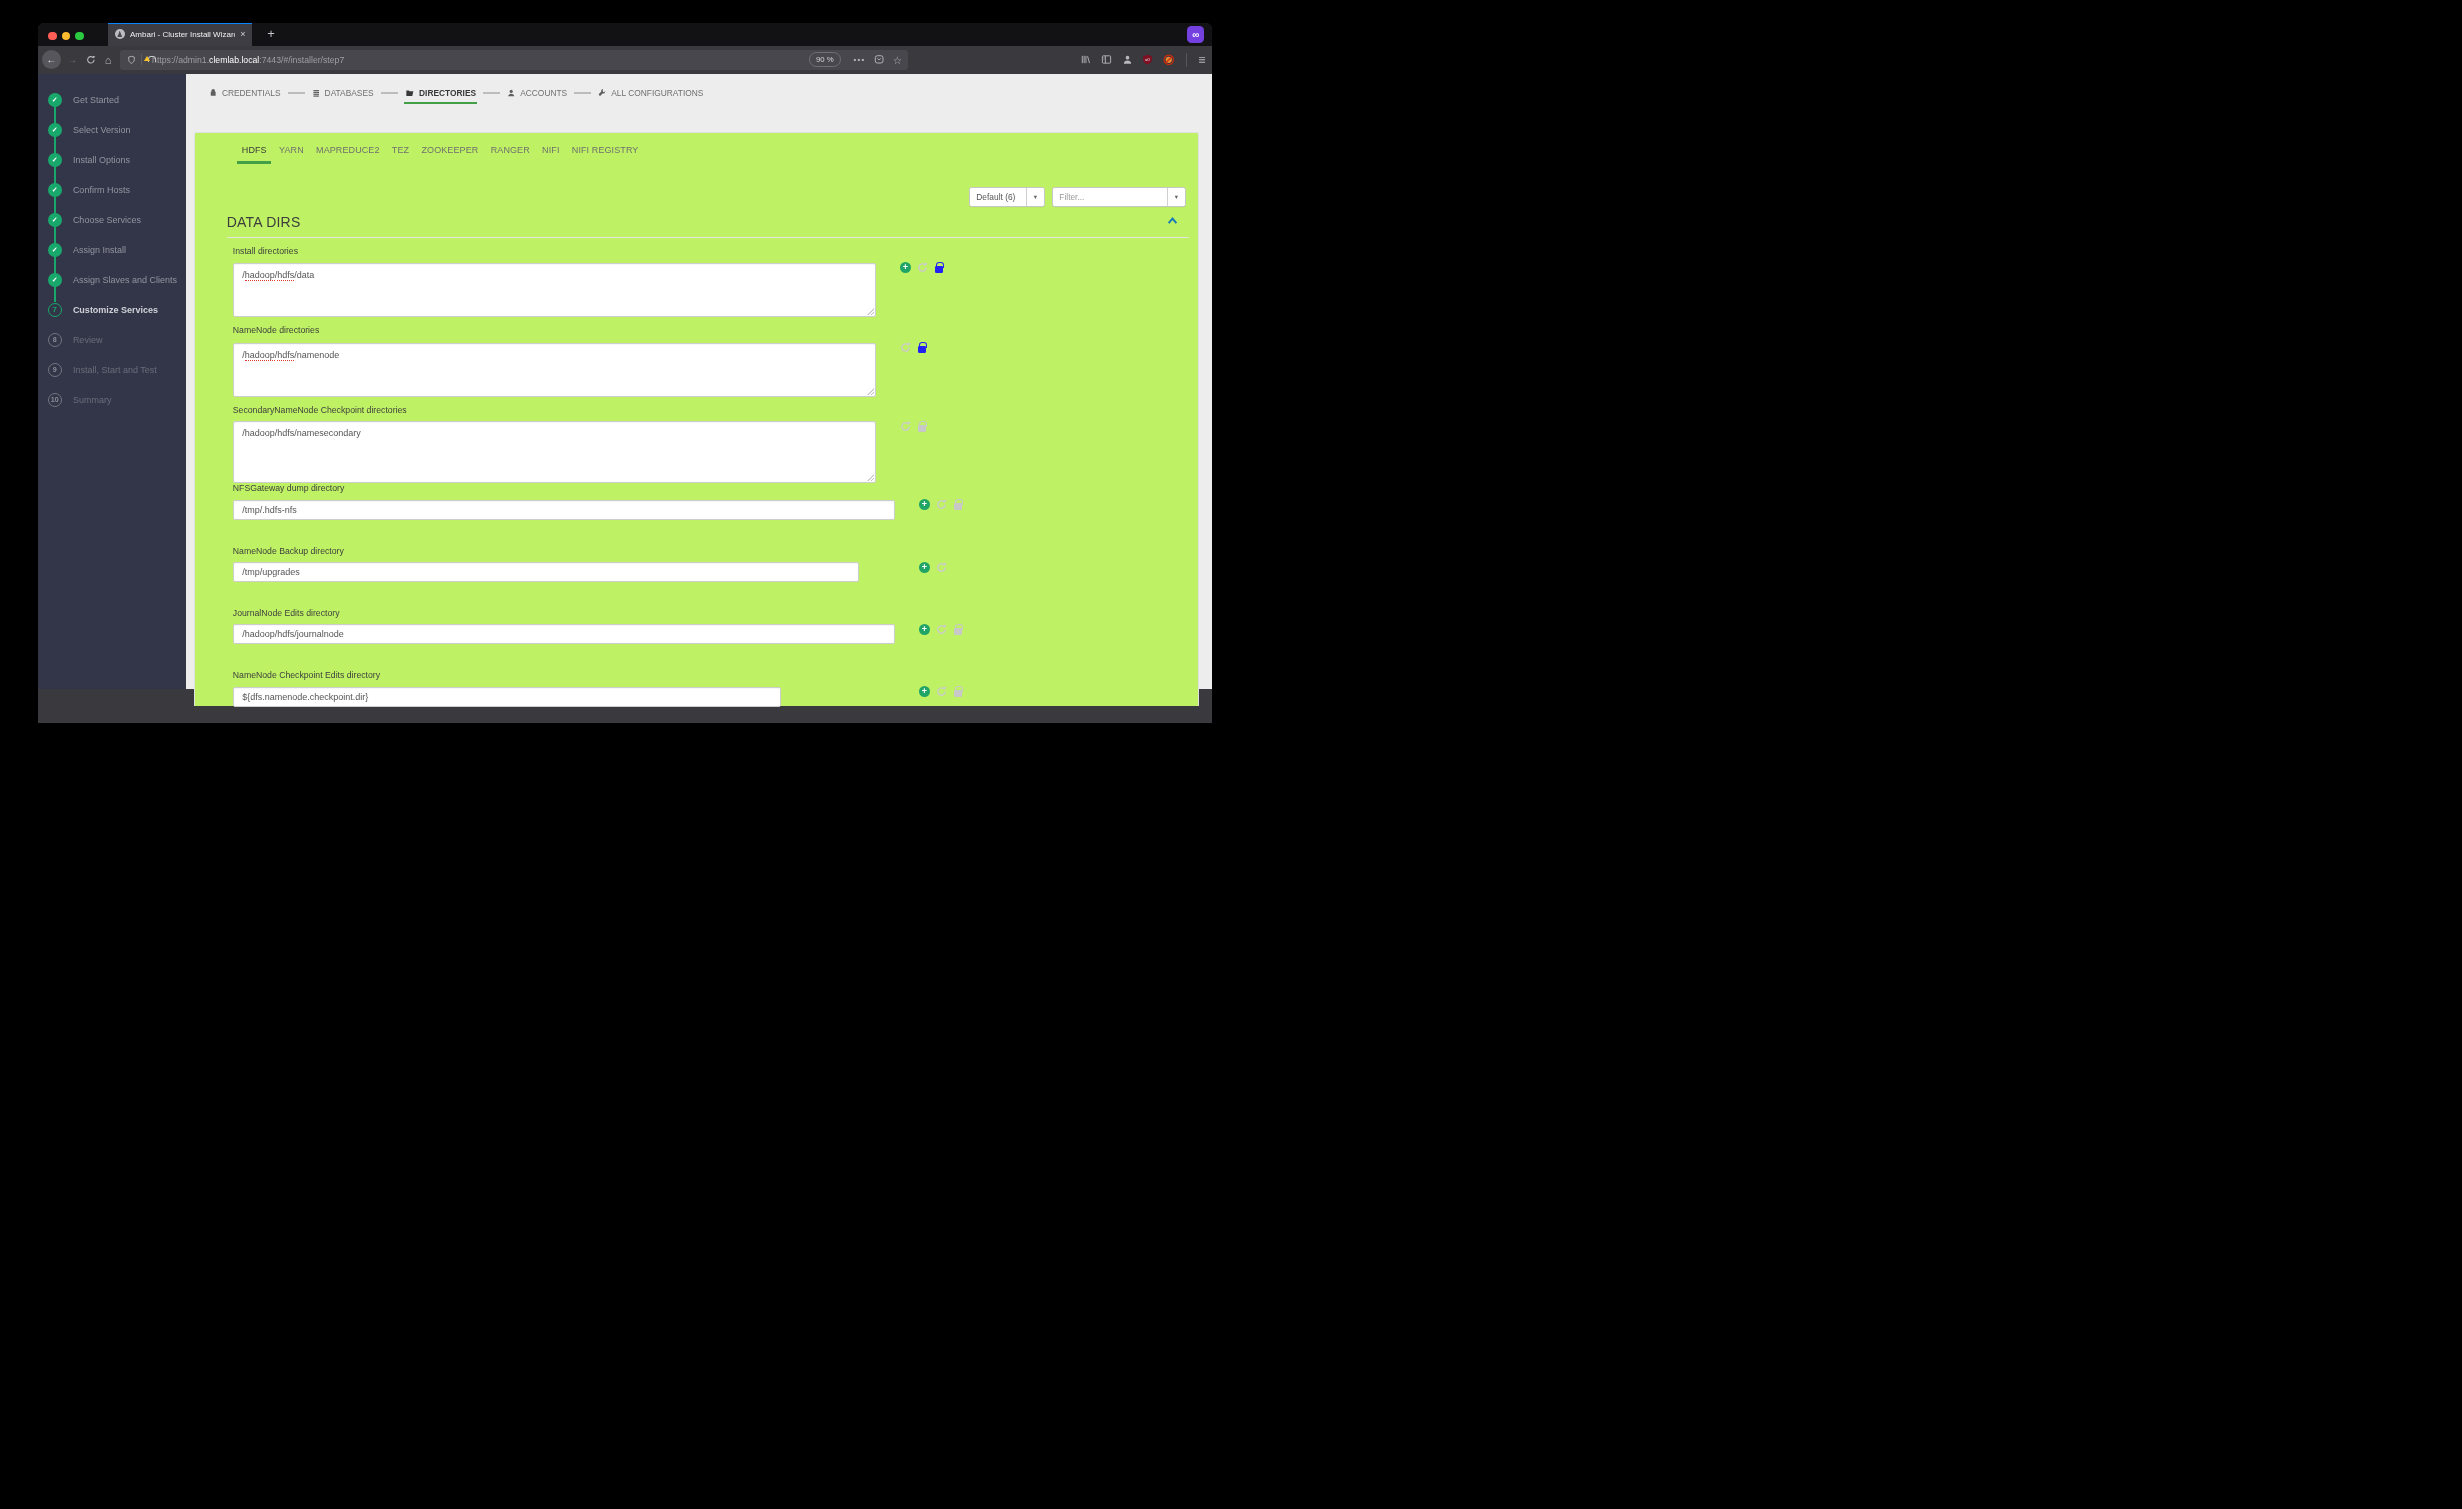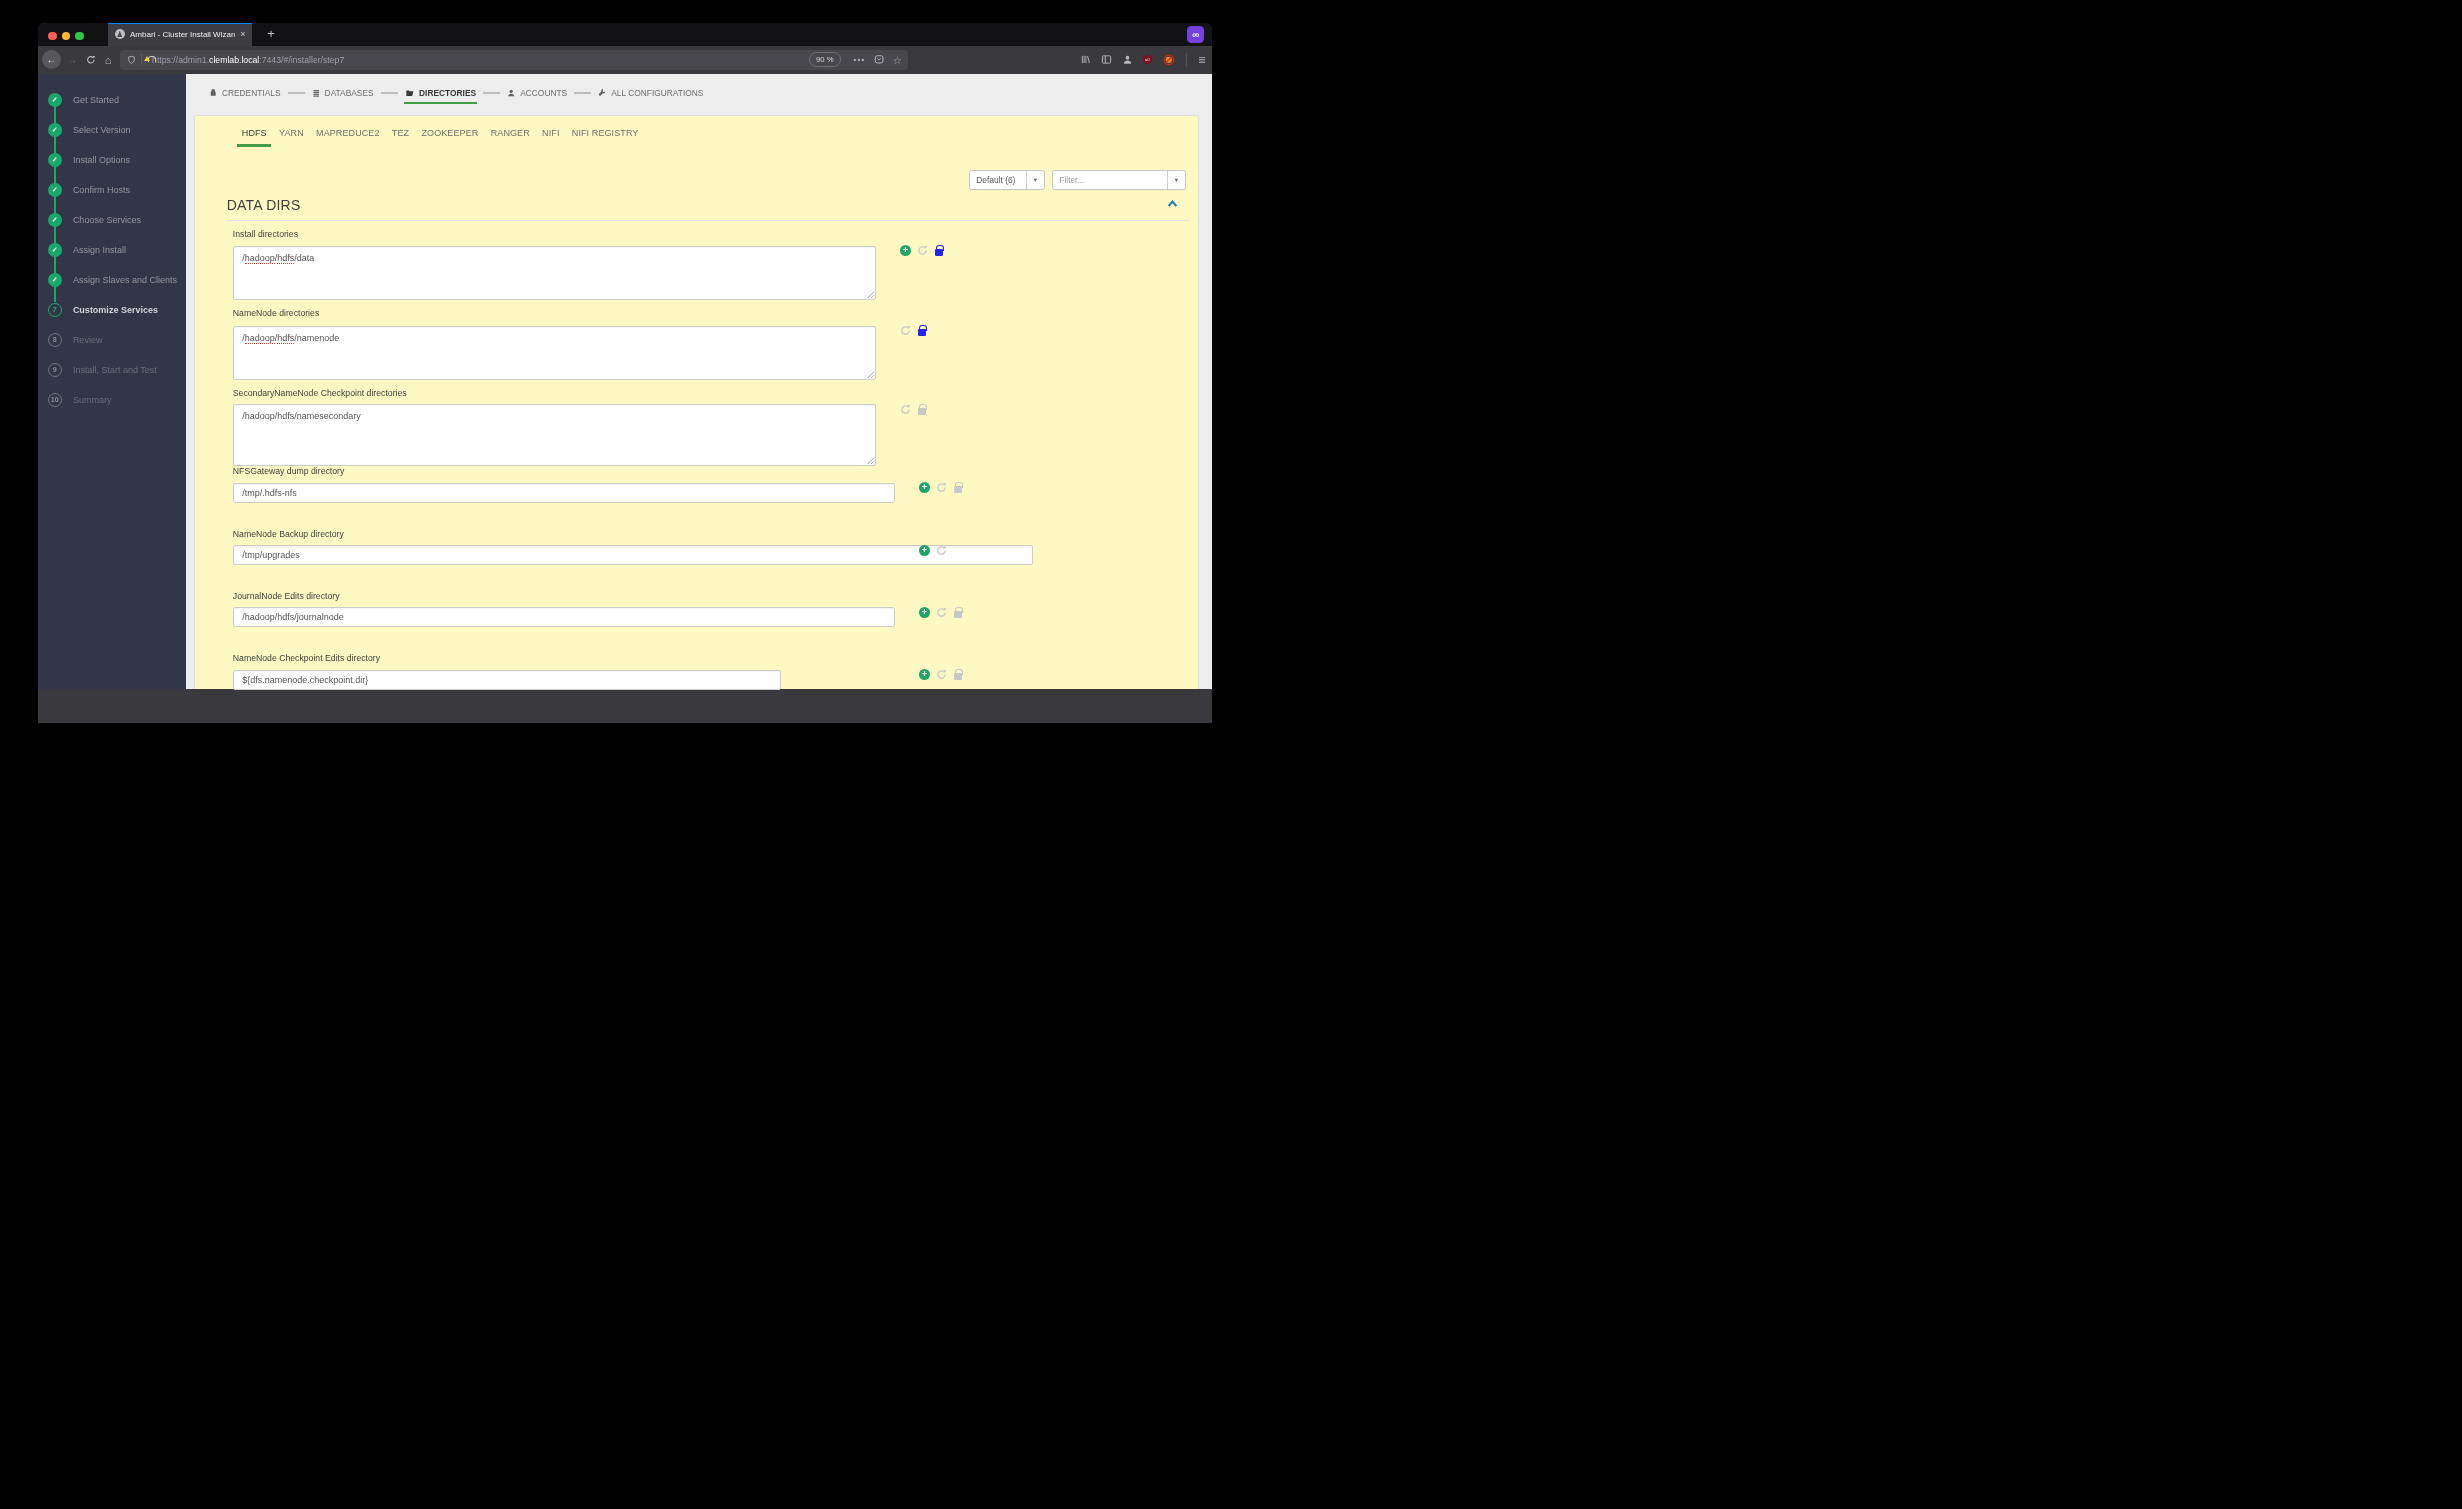--- a/index.html
+++ b/index.html
@@ -78,21 +78,21 @@
   
   .breadcrumb { position:absolute; left:23px; top:10.3px; height:18px; display:flex; align-items:center; }
   .bc-item { display:flex; align-items:center; gap:4.5px; font-size:8.4px; color:#6f6f6f; position:relative; }
   .bc-item svg { fill:#5f5f5f; }
   .bc-item.active { color:#383838; font-weight:bold; }
   .bc-item.active svg { fill:#383838; }
   .bc-item.active::after { content:""; position:absolute; left:-1.3px; right:-1.3px; bottom:-6.5px; height:2.6px; background:#43a047; }
   .bc-dash { width:17px; height:1.3px; background:#bcbcbc; margin:0 7.1px; }
 
   
-  .panel { position:absolute; left:7.8px; top:41px; width:1005px; height:574px; background:#fef9c3;
+  .panel { position:absolute; left:7.8px; top:58px; width:1005px; height:574px; background:#bef264;
            border:0.6px solid #e0e0e0; border-bottom:none; border-radius:2.6px 2.6px 0 0; }
   .tabsrow { position:absolute; left:47px; top:10.3px; display:flex; gap:12.3px; }
   .stab { font-size:9px; color:#6f6f6f; letter-spacing:0.1px; position:relative; padding:2.6px 0; }
   .stab.active { color:#3a3a3a; }
   .stab.active::after { content:""; position:absolute; left:-4.5px; right:-4.5px; bottom:-5.8px; height:2.6px; background:#43a047; }
 
   .select-box { position:absolute; display:flex; height:20px; background:#fff; border:0.6px solid #c6c6c6;
                 border-radius:2.6px; box-shadow:0 0.6px 0.6px rgba(0,0,0,.05); }
   .sb-text { flex:1; padding:0 6.5px; font-size:8.4px; color:#555; line-height:19px; white-space:nowrap; overflow:hidden; }
   .sb-text.placeholder { color:#9b9b9b; }
@@ -401,21 +401,21 @@
                 <svg width="11" height="11" viewBox="0 0 24 24">
                   <path fill="none" stroke="currentColor" stroke-width="3" d="M20 12a8 8 0 1 1-2.34-5.66"></path>
                   <polygon fill="currentColor" points="16.4,1.2 23.2,3.4 18.2,8.8"></polygon>
                 </svg>
               </span>
               <span class="ic">
                 <span class="lockg lock-gray"></span>
               </span>
             </div>
             <div class="f-label" style="top: 413px;">NameNode Backup directory</div>
-            <div class="f-area in" style="top: 429px; width: 800px; height: 20px;">/tmp/upgrades</div>
+            <div class="f-area in" style="top: 429px; width: 626px; height: 20px;">/tmp/upgrades</div>
             <div class="f-icons" style="left: 724px; top: 429px;">
               <span class="ic ic-add">+</span>
               <span class="ic ic-undo">
                 <svg width="11" height="11" viewBox="0 0 24 24">
                   <path fill="none" stroke="currentColor" stroke-width="3" d="M20 12a8 8 0 1 1-2.34-5.66"></path>
                   <polygon fill="currentColor" points="16.4,1.2 23.2,3.4 18.2,8.8"></polygon>
                 </svg>
               </span>
             </div>
             <div class="f-label" style="top: 475px;">JournalNode Edits directory</div>

